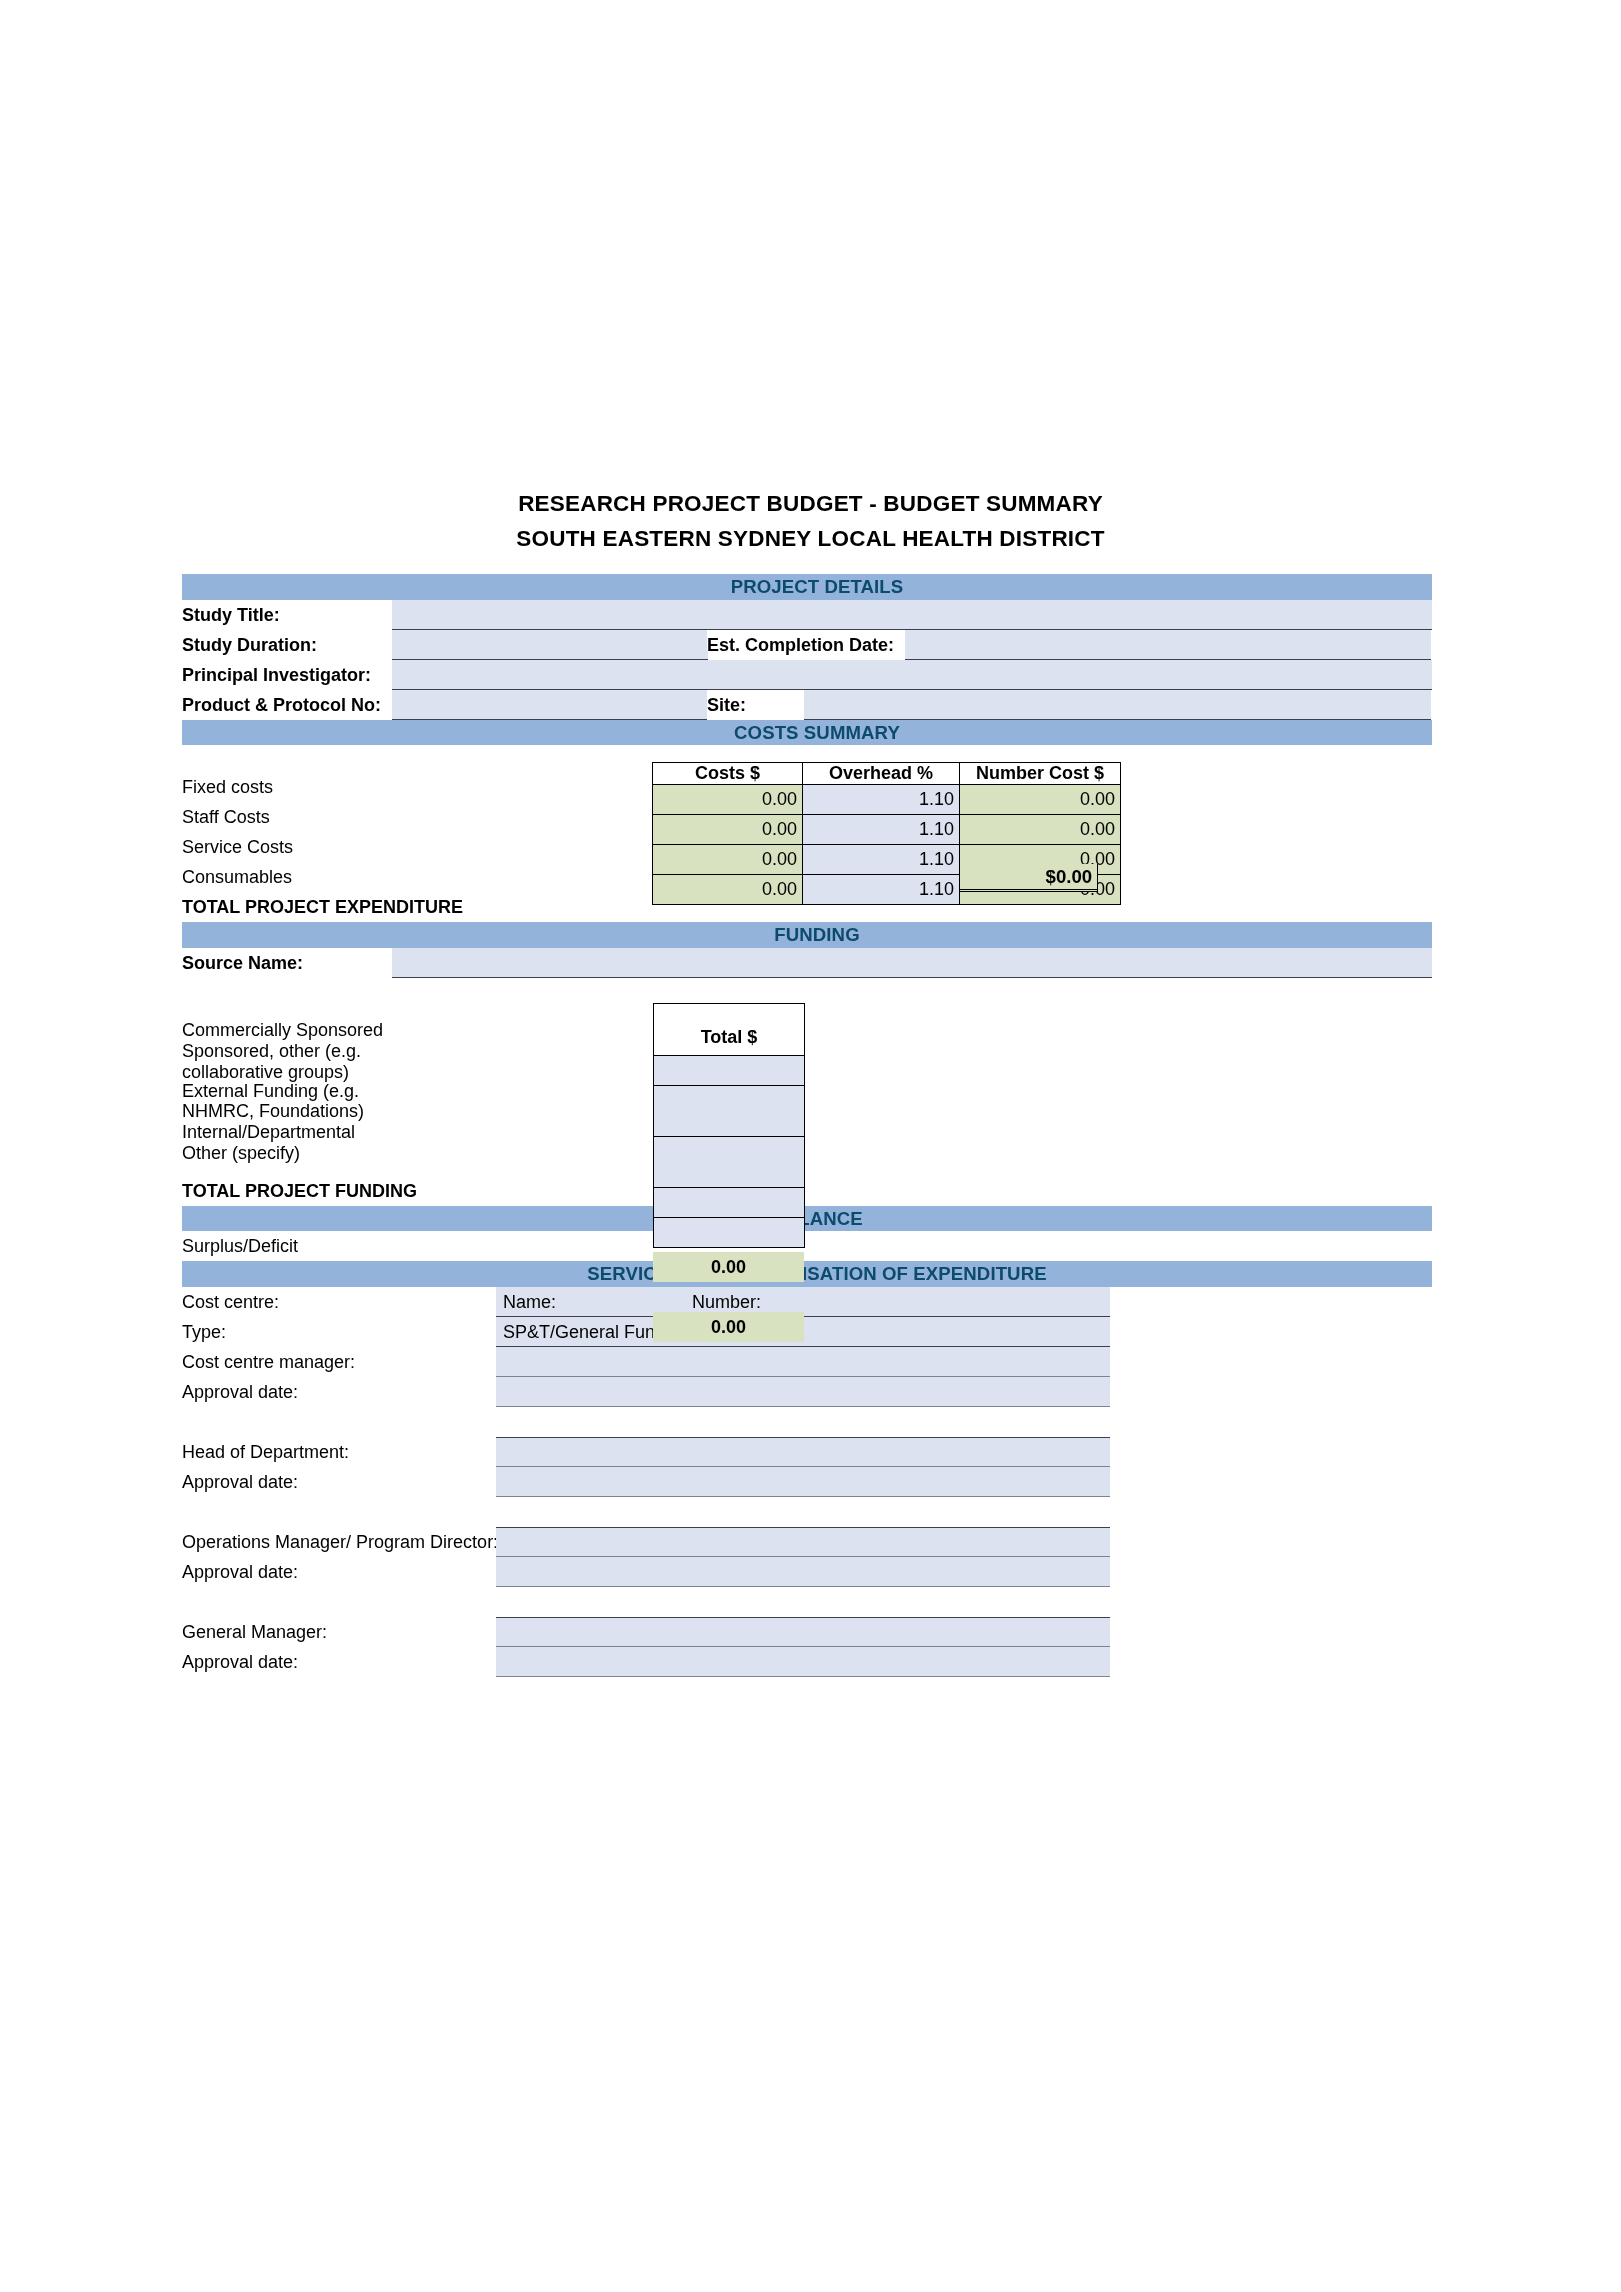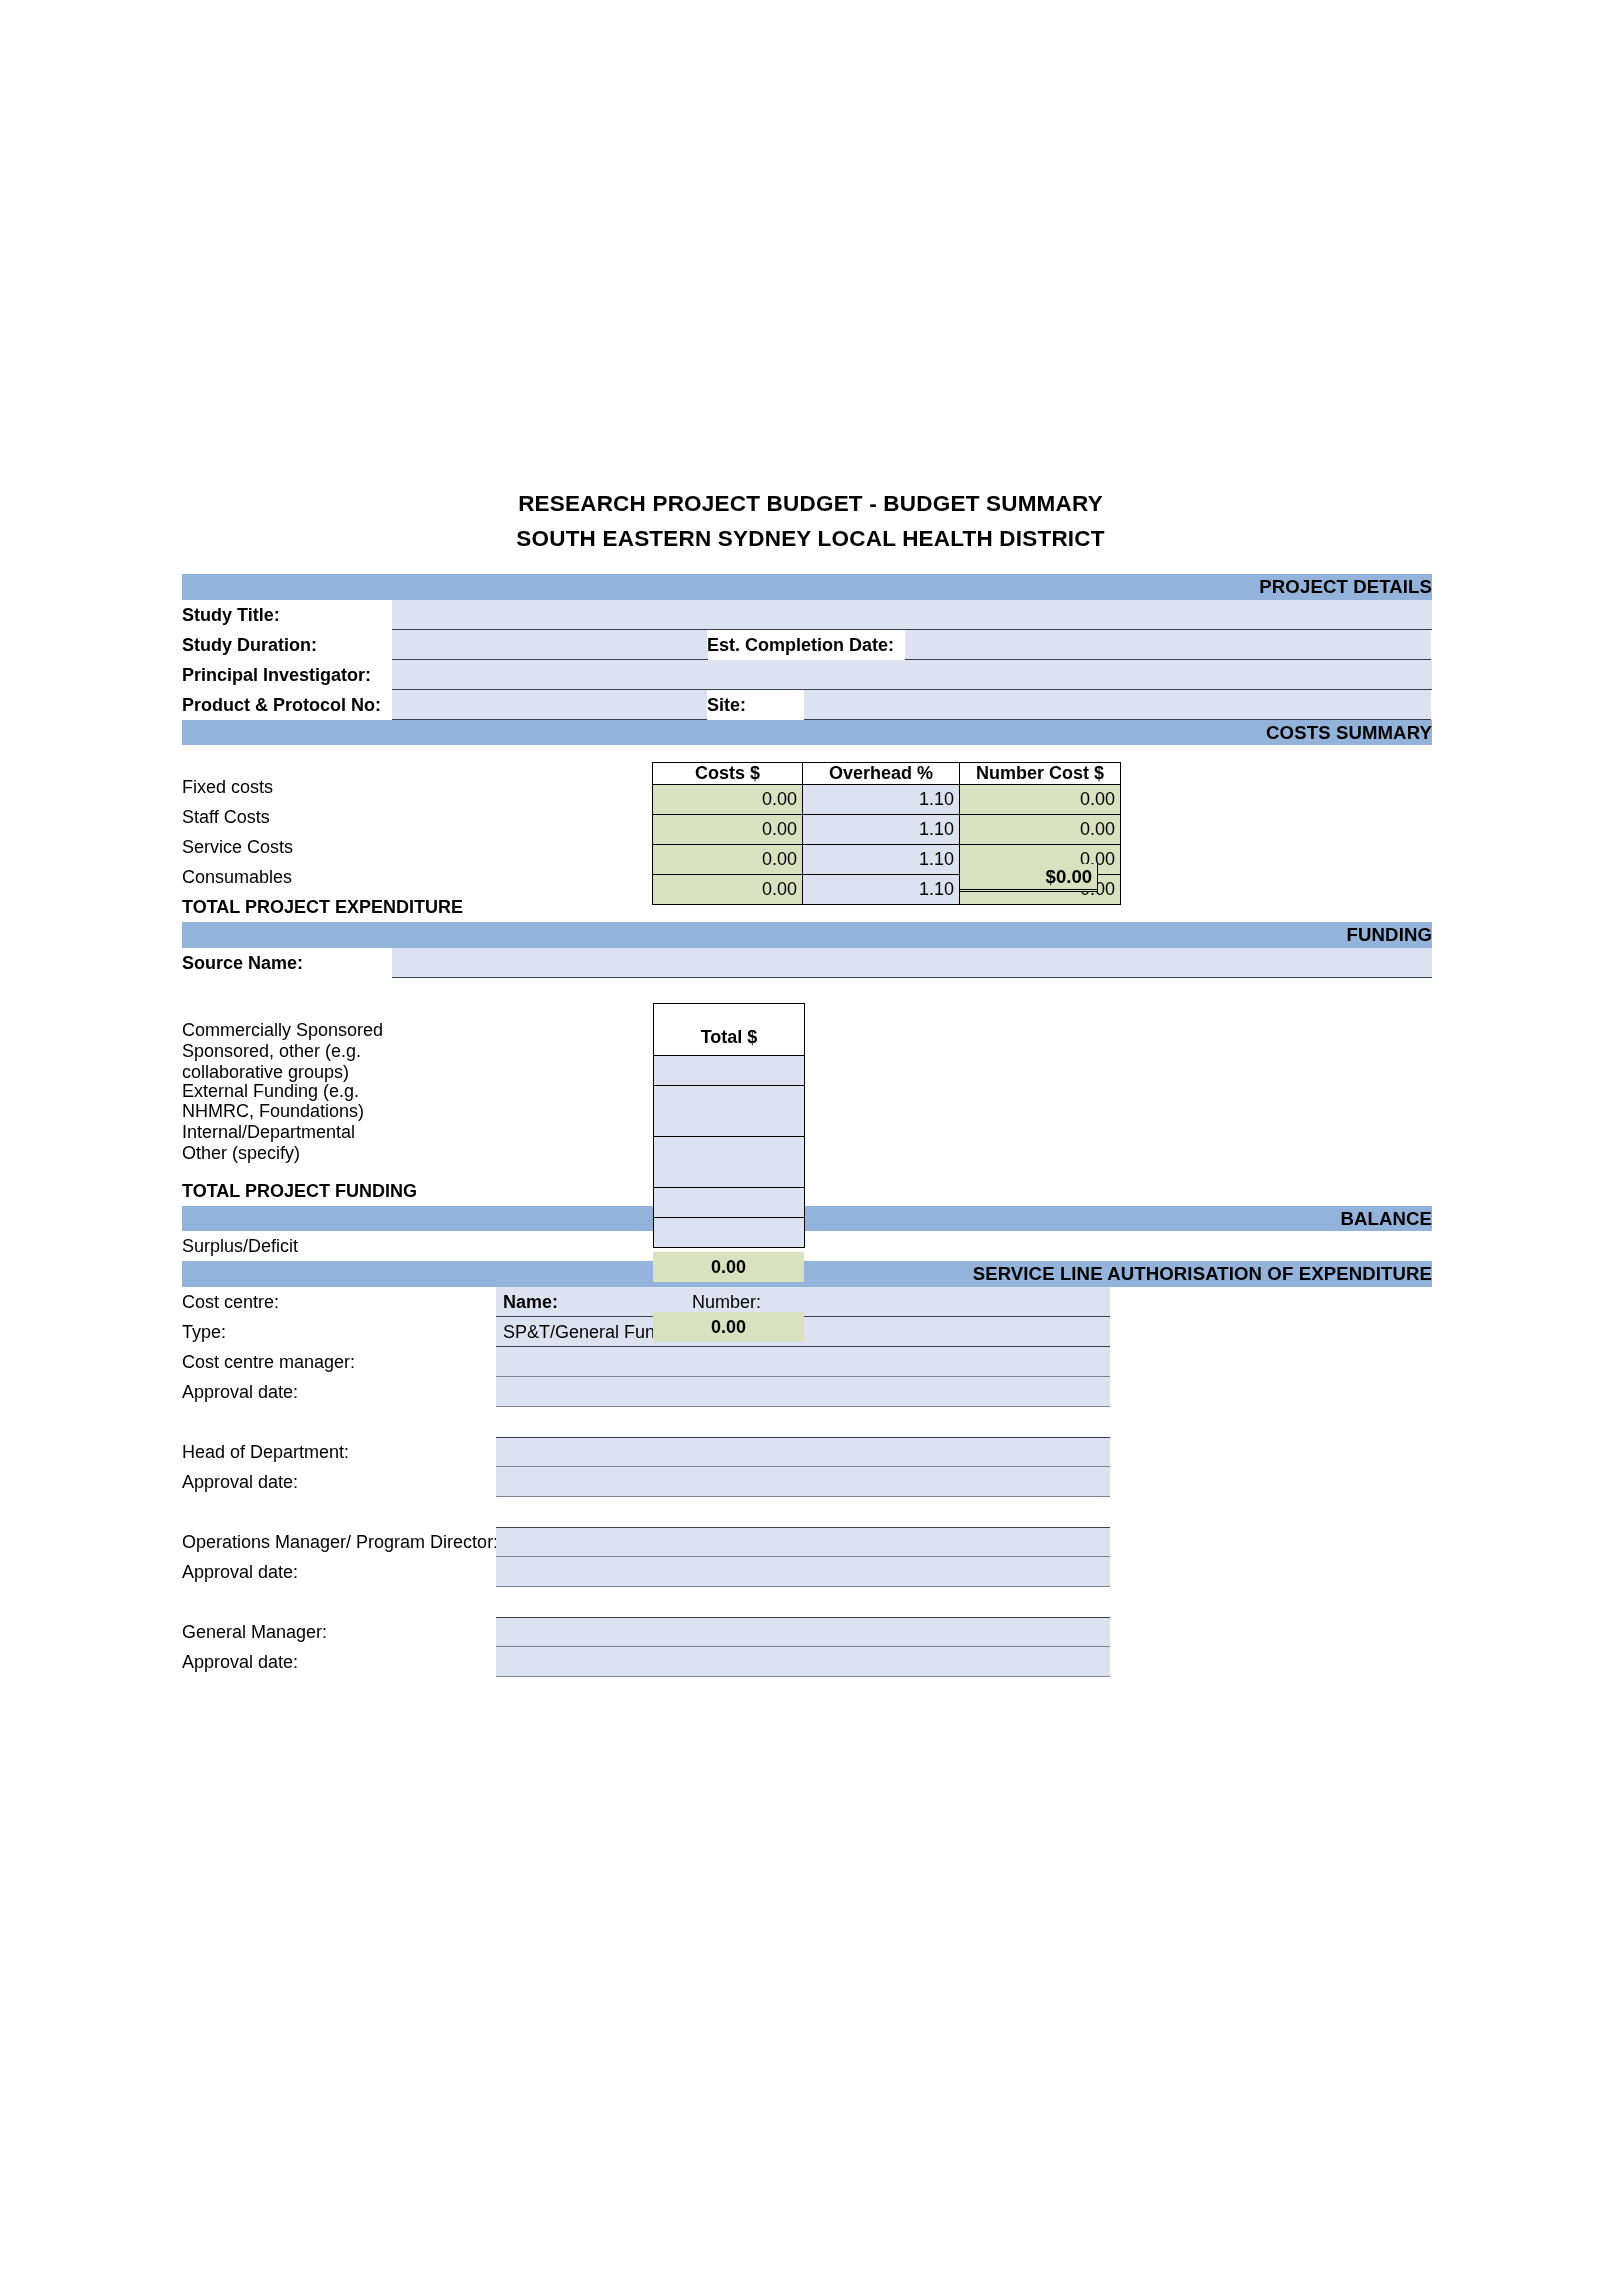--- a/index.html
+++ b/index.html
@@ -44,25 +44,25 @@
     position: absolute;
     left: 182px;
     top: 574px;
     width: 1250px;
   }
 
   .band {
     position: relative;
     height: 25.5px;
     background: #93b3da;
-    text-align: right;
+    text-align: center;
     font-size: 18.6px;
     font-weight: bold;
     line-height: 25.5px;
-    color: #000000;
+    color: #0c4a6e;
     letter-spacing: 0.1px;
     padding-left: 20px;
   }
 
   .row {
     position: relative;
     height: 30px;
   }
   .row-label {
     position: absolute;
@@ -259,21 +259,21 @@
 
     <div class="row">
       <span class="row-label">Surplus/Deficit</span>
     </div>
 
     <div class="band">SERVICE LINE AUTHORISATION OF EXPENDITURE</div>
 
     <div class="row">
       <span class="row-label">Cost centre:</span>
       <span class="fld line-b" style="left:314px;top:0;width:614px;height:30px;"></span>
-      <span class="row-label" style="left:321px;font-weight:bold;">Name:</span>
+      <span class="row-label" style="left:321px;font-weight:normal;">Name:</span>
       <span class="row-label" style="left:510px;font-weight:normal;">Number:</span>
     </div>
 
     <div class="row">
       <span class="row-label">Type:</span>
       <span class="fld line-b" style="left:314px;top:0;width:614px;height:30px;"></span>
       <span class="row-label" style="left:321px;font-weight:normal;">SP&amp;T/General Funds</span>
     </div>
 
     <div class="row">

